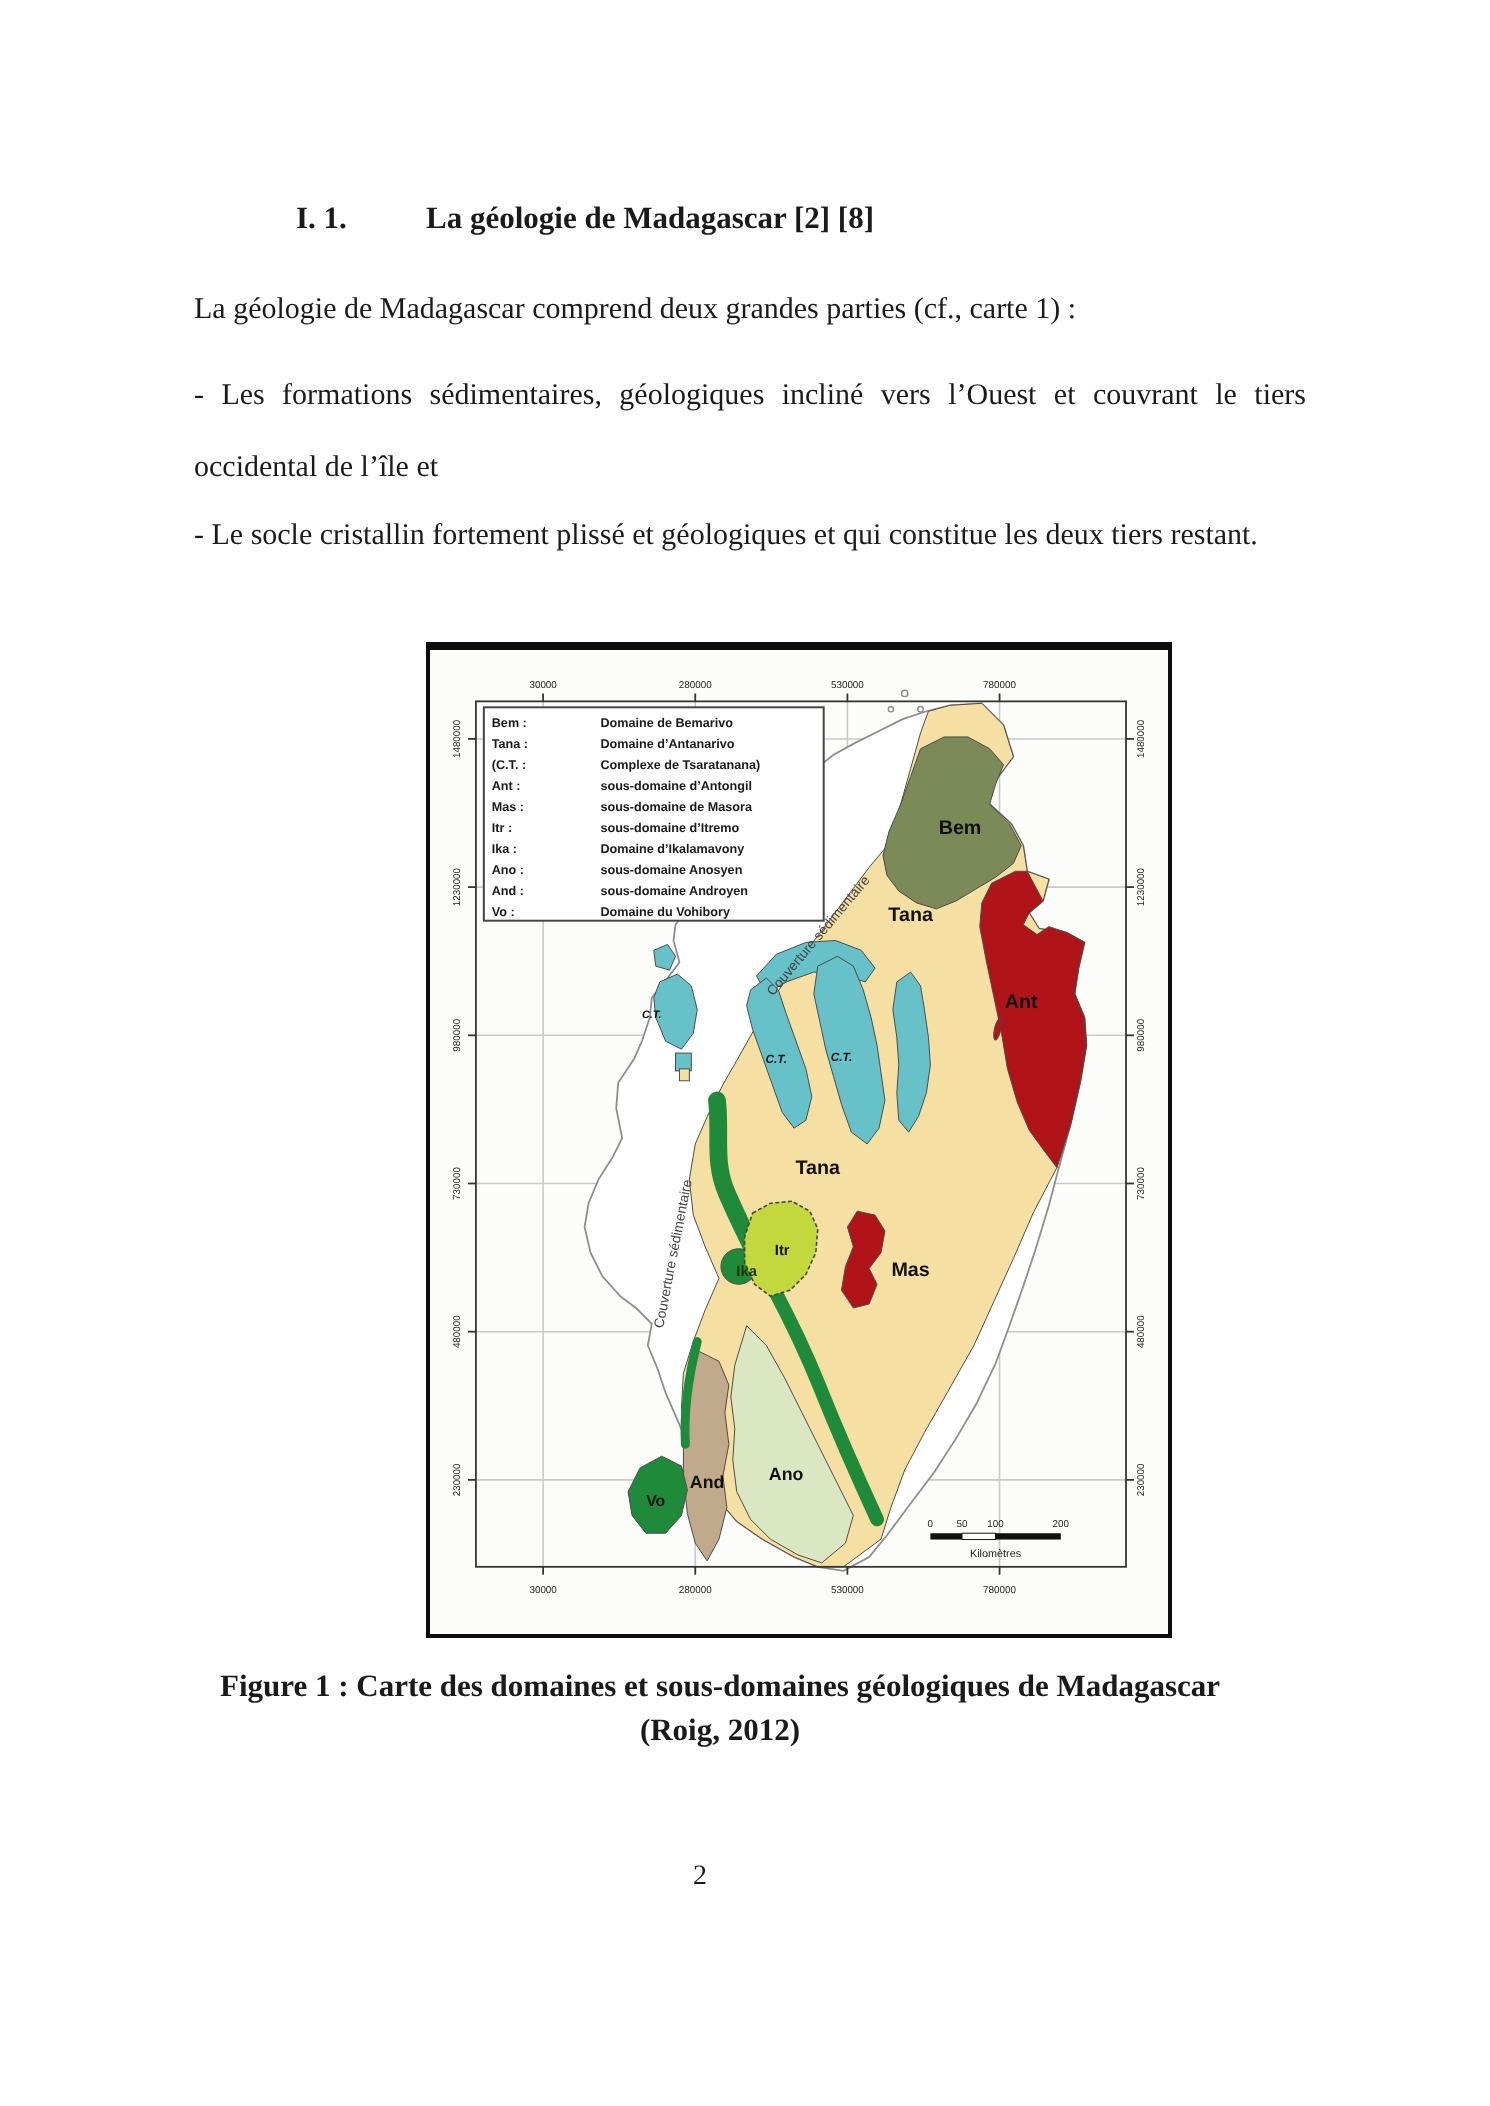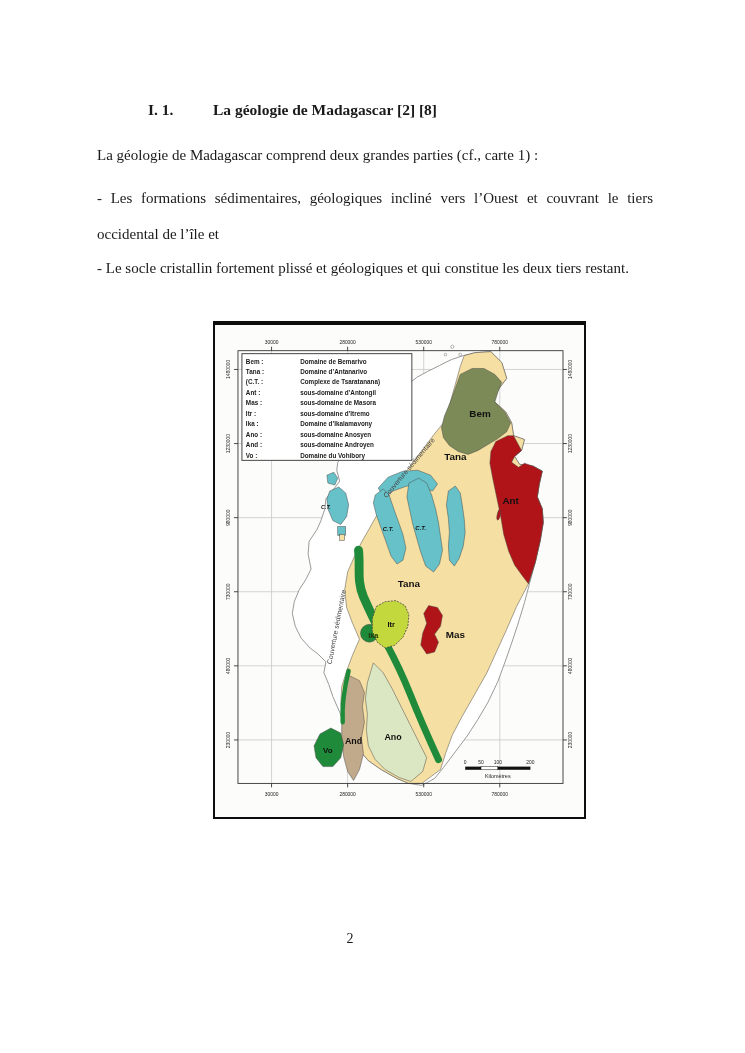--- a/index.html
+++ b/index.html
@@ -198,15 +198,17 @@
     </g>
     <rect x="253" y="447" width="16" height="3.2" fill="#111111"></rect>
     <rect x="269" y="447" width="17" height="3.2" fill="#ffffff" stroke="#111111" stroke-width="0.5"></rect>
     <rect x="286" y="447" width="33" height="3.2" fill="#111111"></rect>
     <text x="286" y="459" fill="#222222" font-size="5.5" text-anchor="middle">Kilomètres</text>
   </g>
 </svg>
 </div>
 
 <div class="caption">
+  <div>Figure 1 : Carte des domaines et sous-domaines géologiques de Madagascar</div>
+  <div>(Roig, 2012)</div>
 </div>
 
 <div class="pagenum">2</div>
 
 </body></html>

